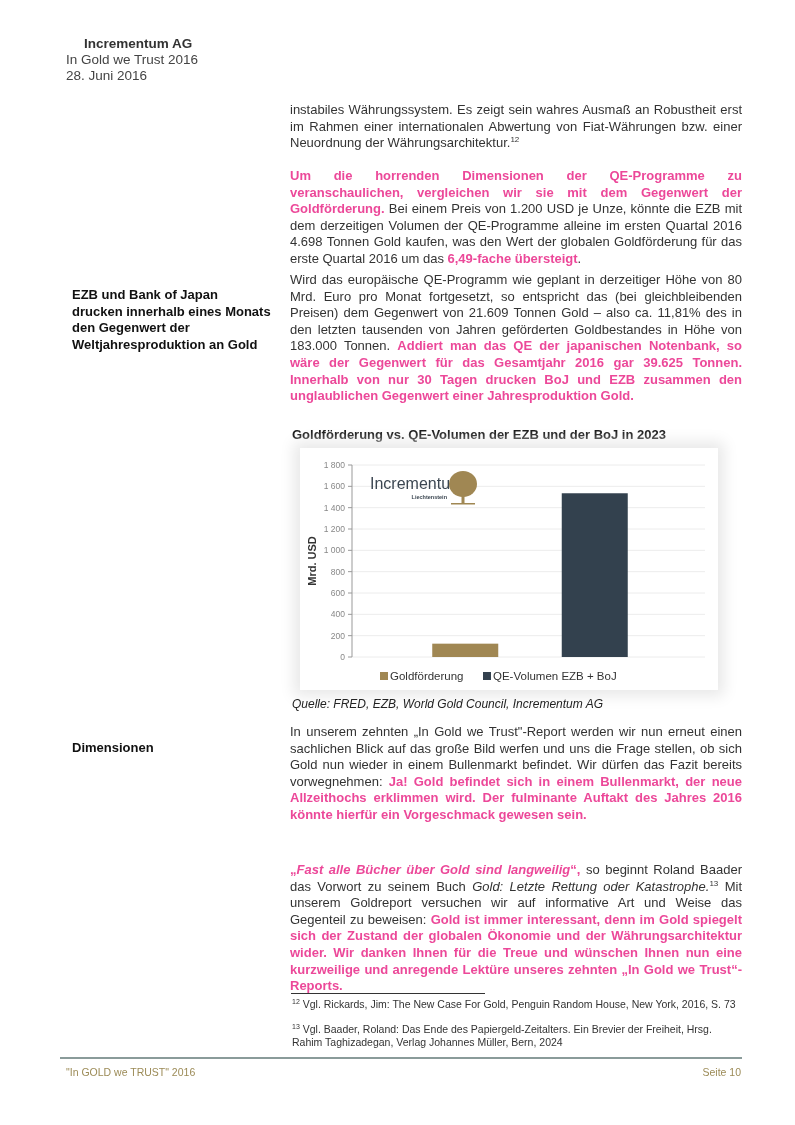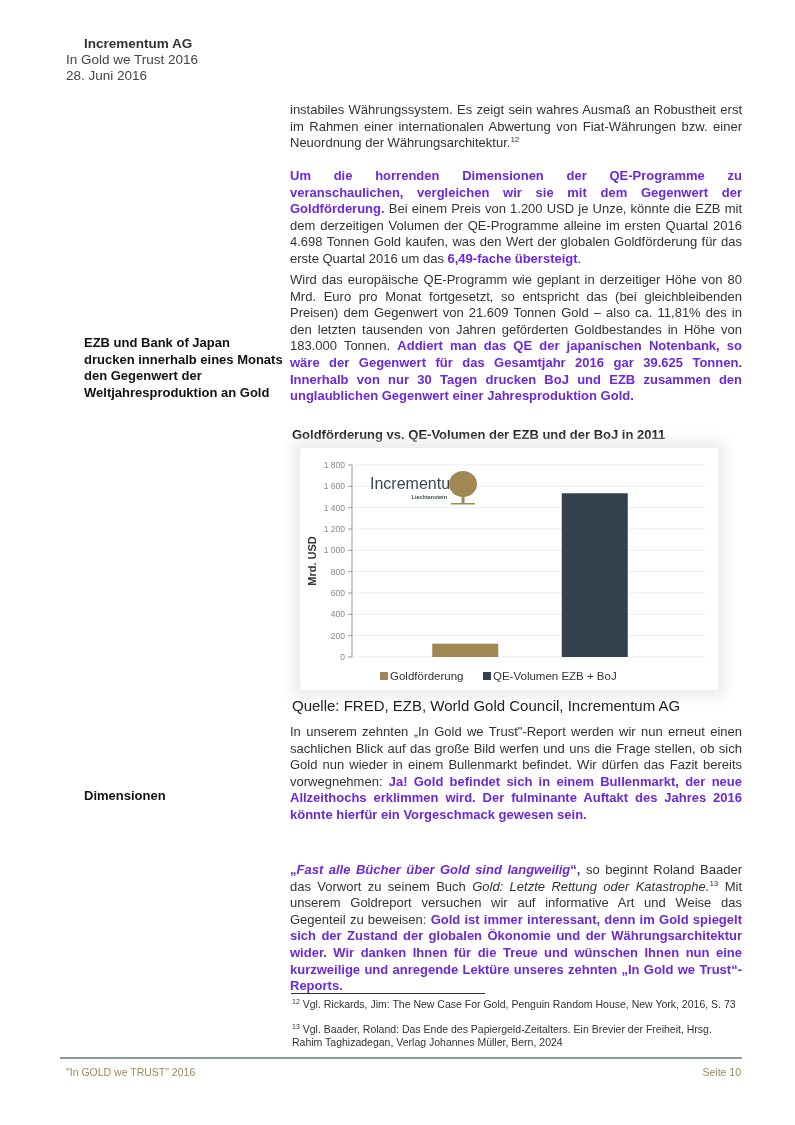--- a/index.html
+++ b/index.html
@@ -1,27 +1,27 @@
 <!DOCTYPE html>
 <html><head>
 <meta charset="utf-8">
 <style>
   html, body { margin:0; padding:0; background:#fff; }
   body { width:795px; height:1125px; position:relative; overflow:hidden;
          font-family:"Liberation Sans", sans-serif; color:#222; }
   .hdr { position:absolute; left:66px; top:36px; font-size:13.5px; line-height:16px; color:#444; }
   .hdr .co { font-weight:bold; color:#333;padding-left:18px; }
-  .side { position:absolute; left:84px; font-size:13px; line-height:16.5px; font-weight:bold; color:#111;margin-top:48px; }
+  .side { position:absolute; left:72px; font-size:13px; line-height:16.5px; font-weight:bold; color:#111; }
   .main { position:absolute; left:290px; width:452px; font-size:13px; line-height:16.6px; color:#333; text-align:justify; }
-  .main b { color:#6d28d9; }
+  .main b { color:#ec4899; }
   sup { font-size:8px; line-height:0; }
   .ctitle { position:absolute; left:292px; top:427px; font-size:13px; font-weight:bold; color:#111; }
   .chartbox { position:absolute; left:300px; top:448px; width:418px; height:242px;
               background:#fff; box-shadow:0 0 14px 6px #e8e8e8; }
-  .src { position:absolute; left:292px; top:697px; font-size:15px; color:#222; }
+  .src { position:absolute; left:292px; top:697px; font-size:12px; font-style:italic; color:#222; }
   .fnrule { position:absolute; left:291px; top:993px; width:194px; height:1px; background:#333; }
   .fn { position:absolute; left:292px; width:450px; font-size:10.5px; line-height:12.5px; color:#333; }
   .fn sup { font-size:7px; }
   .footrule { position:absolute; left:60px; top:1057px; width:682px; height:2px; background:#8a9b9a; }
   .foot { position:absolute; top:1066px; font-size:10.5px; color:#9c8b57; }
 </style>
 </head>
 <body>
 
 <div class="hdr">
@@ -37,21 +37,21 @@
 <div class="main" style="top:168px;">
   <b>Um die horrenden Dimensionen der QE-Programme zu veranschaulichen, vergleichen wir sie mit dem Gegenwert der Goldförderung.</b><span> Bei einem Preis von 1.200 USD je Unze, könnte die EZB mit dem derzeitigen Volumen der QE-Programme alleine im ersten Quartal 2016 4.698 Tonnen Gold kaufen, was den Wert der globalen Goldförderung für das erste Quartal 2016 um das </span><b>6,49-fache übersteigt</b><span>.</span>
 </div>
 
 <div class="side" style="top:287px; width:200px;">EZB und Bank of Japan drucken innerhalb eines Monats den Gegenwert der Weltjahresproduktion an Gold</div>
 
 <div class="main" style="top:272px;">
   <span>Wird das europäische QE-Programm wie geplant in derzeitiger Höhe von 80 Mrd. Euro pro Monat fortgesetzt, so entspricht das (bei gleichbleibenden Preisen) dem Gegenwert von 21.609 Tonnen Gold – also ca. 11,81% des in den letzten tausenden von Jahren geförderten Goldbestandes in Höhe von 183.000 Tonnen. </span><b>Addiert man das QE der japanischen Notenbank, so wäre der Gegenwert für das Gesamtjahr 2016 gar 39.625 Tonnen. Innerhalb von nur 30 Tagen drucken BoJ und EZB zusammen den unglaublichen Gegenwert einer Jahresproduktion Gold.</b>
 </div>
 
-<div class="ctitle">Goldförderung vs. QE-Volumen der EZB und der BoJ in 2011</div>
+<div class="ctitle">Goldförderung vs. QE-Volumen der EZB und der BoJ in 2023</div>
 <div class="chartbox">
   <svg id="chart" width="418" height="242">
     <g id="grid">
         <line x1="52" y1="209" x2="405" y2="209" stroke="#ececec" stroke-width="1"></line>
         <line x1="52" y1="187.66666666666666" x2="405" y2="187.66666666666666" stroke="#ececec" stroke-width="1"></line>
         <line x1="52" y1="166.33333333333334" x2="405" y2="166.33333333333334" stroke="#ececec" stroke-width="1"></line>
         <line x1="52" y1="145" x2="405" y2="145" stroke="#ececec" stroke-width="1"></line>
         <line x1="52" y1="123.66666666666667" x2="405" y2="123.66666666666667" stroke="#ececec" stroke-width="1"></line>
         <line x1="52" y1="102.33333333333333" x2="405" y2="102.33333333333333" stroke="#ececec" stroke-width="1"></line>
         <line x1="52" y1="81" x2="405" y2="81" stroke="#ececec" stroke-width="1"></line>

